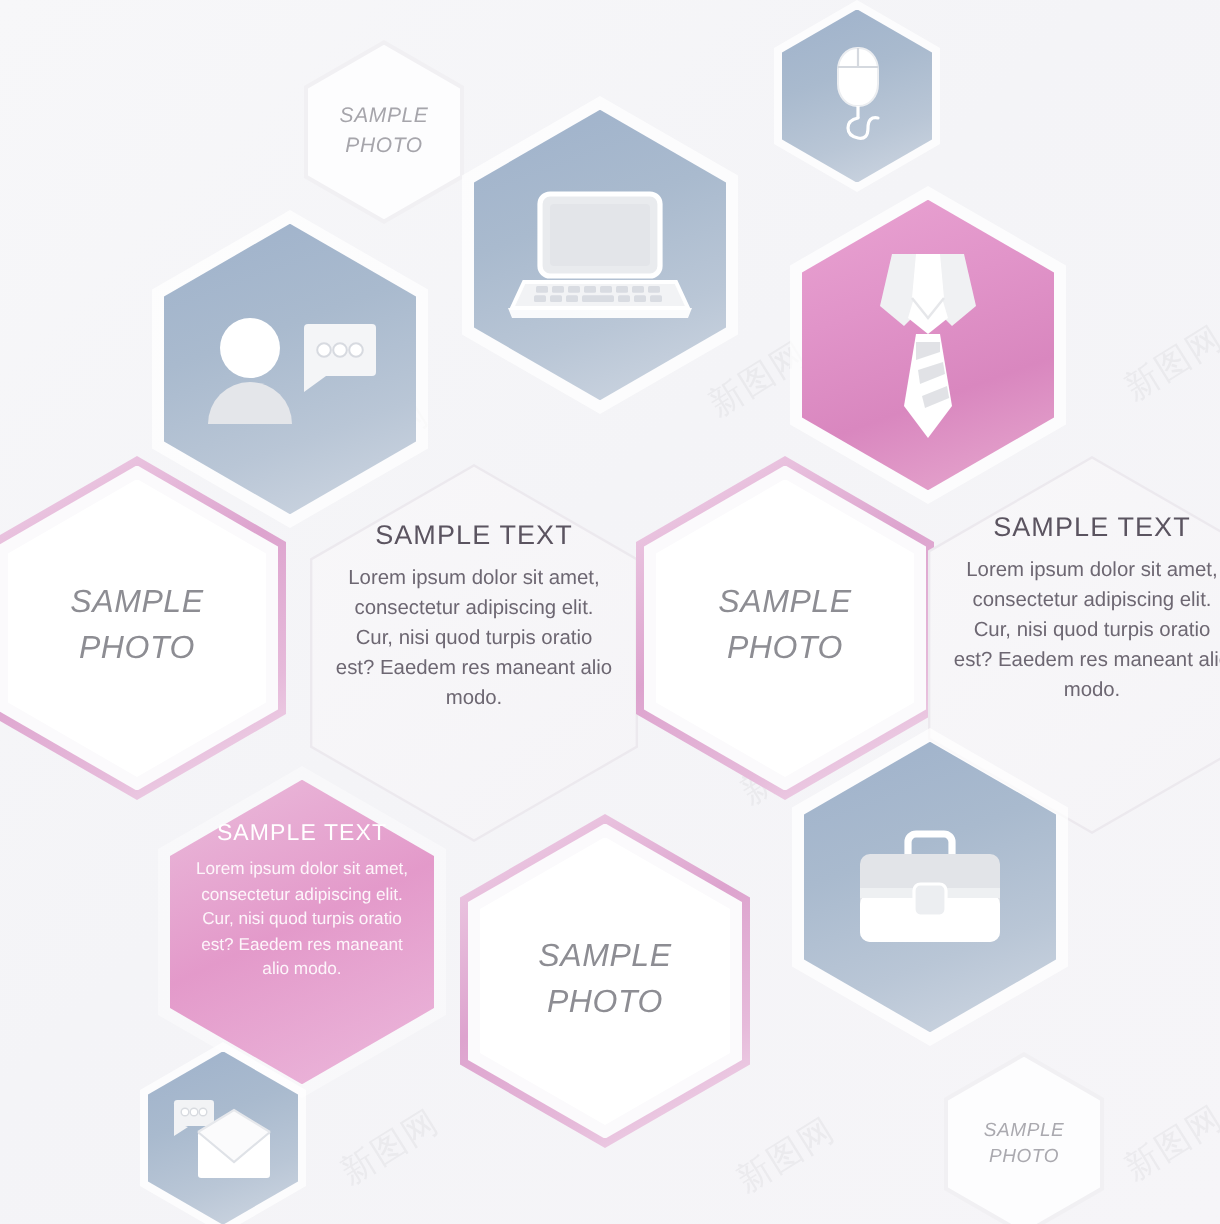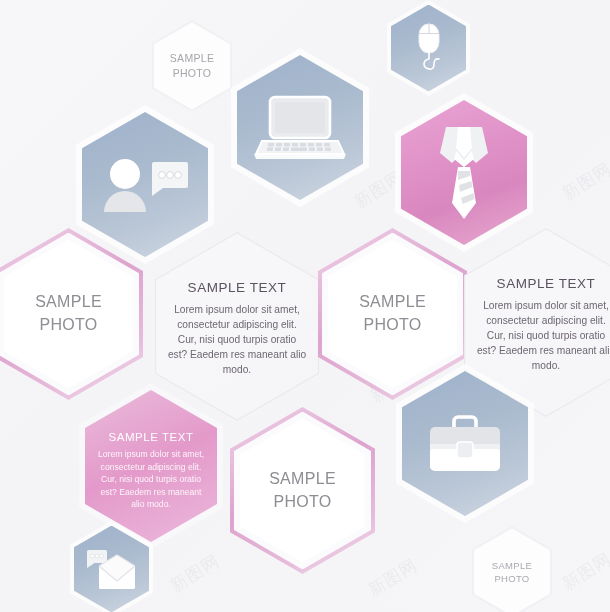--- a/index.html
+++ b/index.html
@@ -109,38 +109,38 @@
   }
 
   
   .photo-label {
     text-align: center;
     color: #8d8d93;
     font-size: 16px;
     line-height: 1.42;
     letter-spacing: 0.3px;
     user-select: none;
+    font-style: italic;
   }
   .photo-label.sm { font-size: 10.5px; color: #a6a5ab; }
   .photo-label.xs { font-size: 9.5px; color: #aaa9af; }
 
   .txt-block {
     position: absolute;
     text-align: center;
     width: 140px;
     left: 50%;
     transform: translateX(-50%);
   }
   .txt-title {
     font-size: 13.5px;
     color: #5b5460;
     letter-spacing: 0.55px;
     margin-bottom: 7px;
     white-space: nowrap;
-    margin-top: 20px;
   }
   .txt-body {
     font-size: 10.2px;
     color: #6d6772;
     line-height: 1.48;
   }
   .on-pink .txt-title { color: #ffffff; font-size: 11.5px; margin-bottom: 5px; }
   .on-pink .txt-body { color: #fdf5fa; font-size: 8.6px; line-height: 1.46; }
 
   

